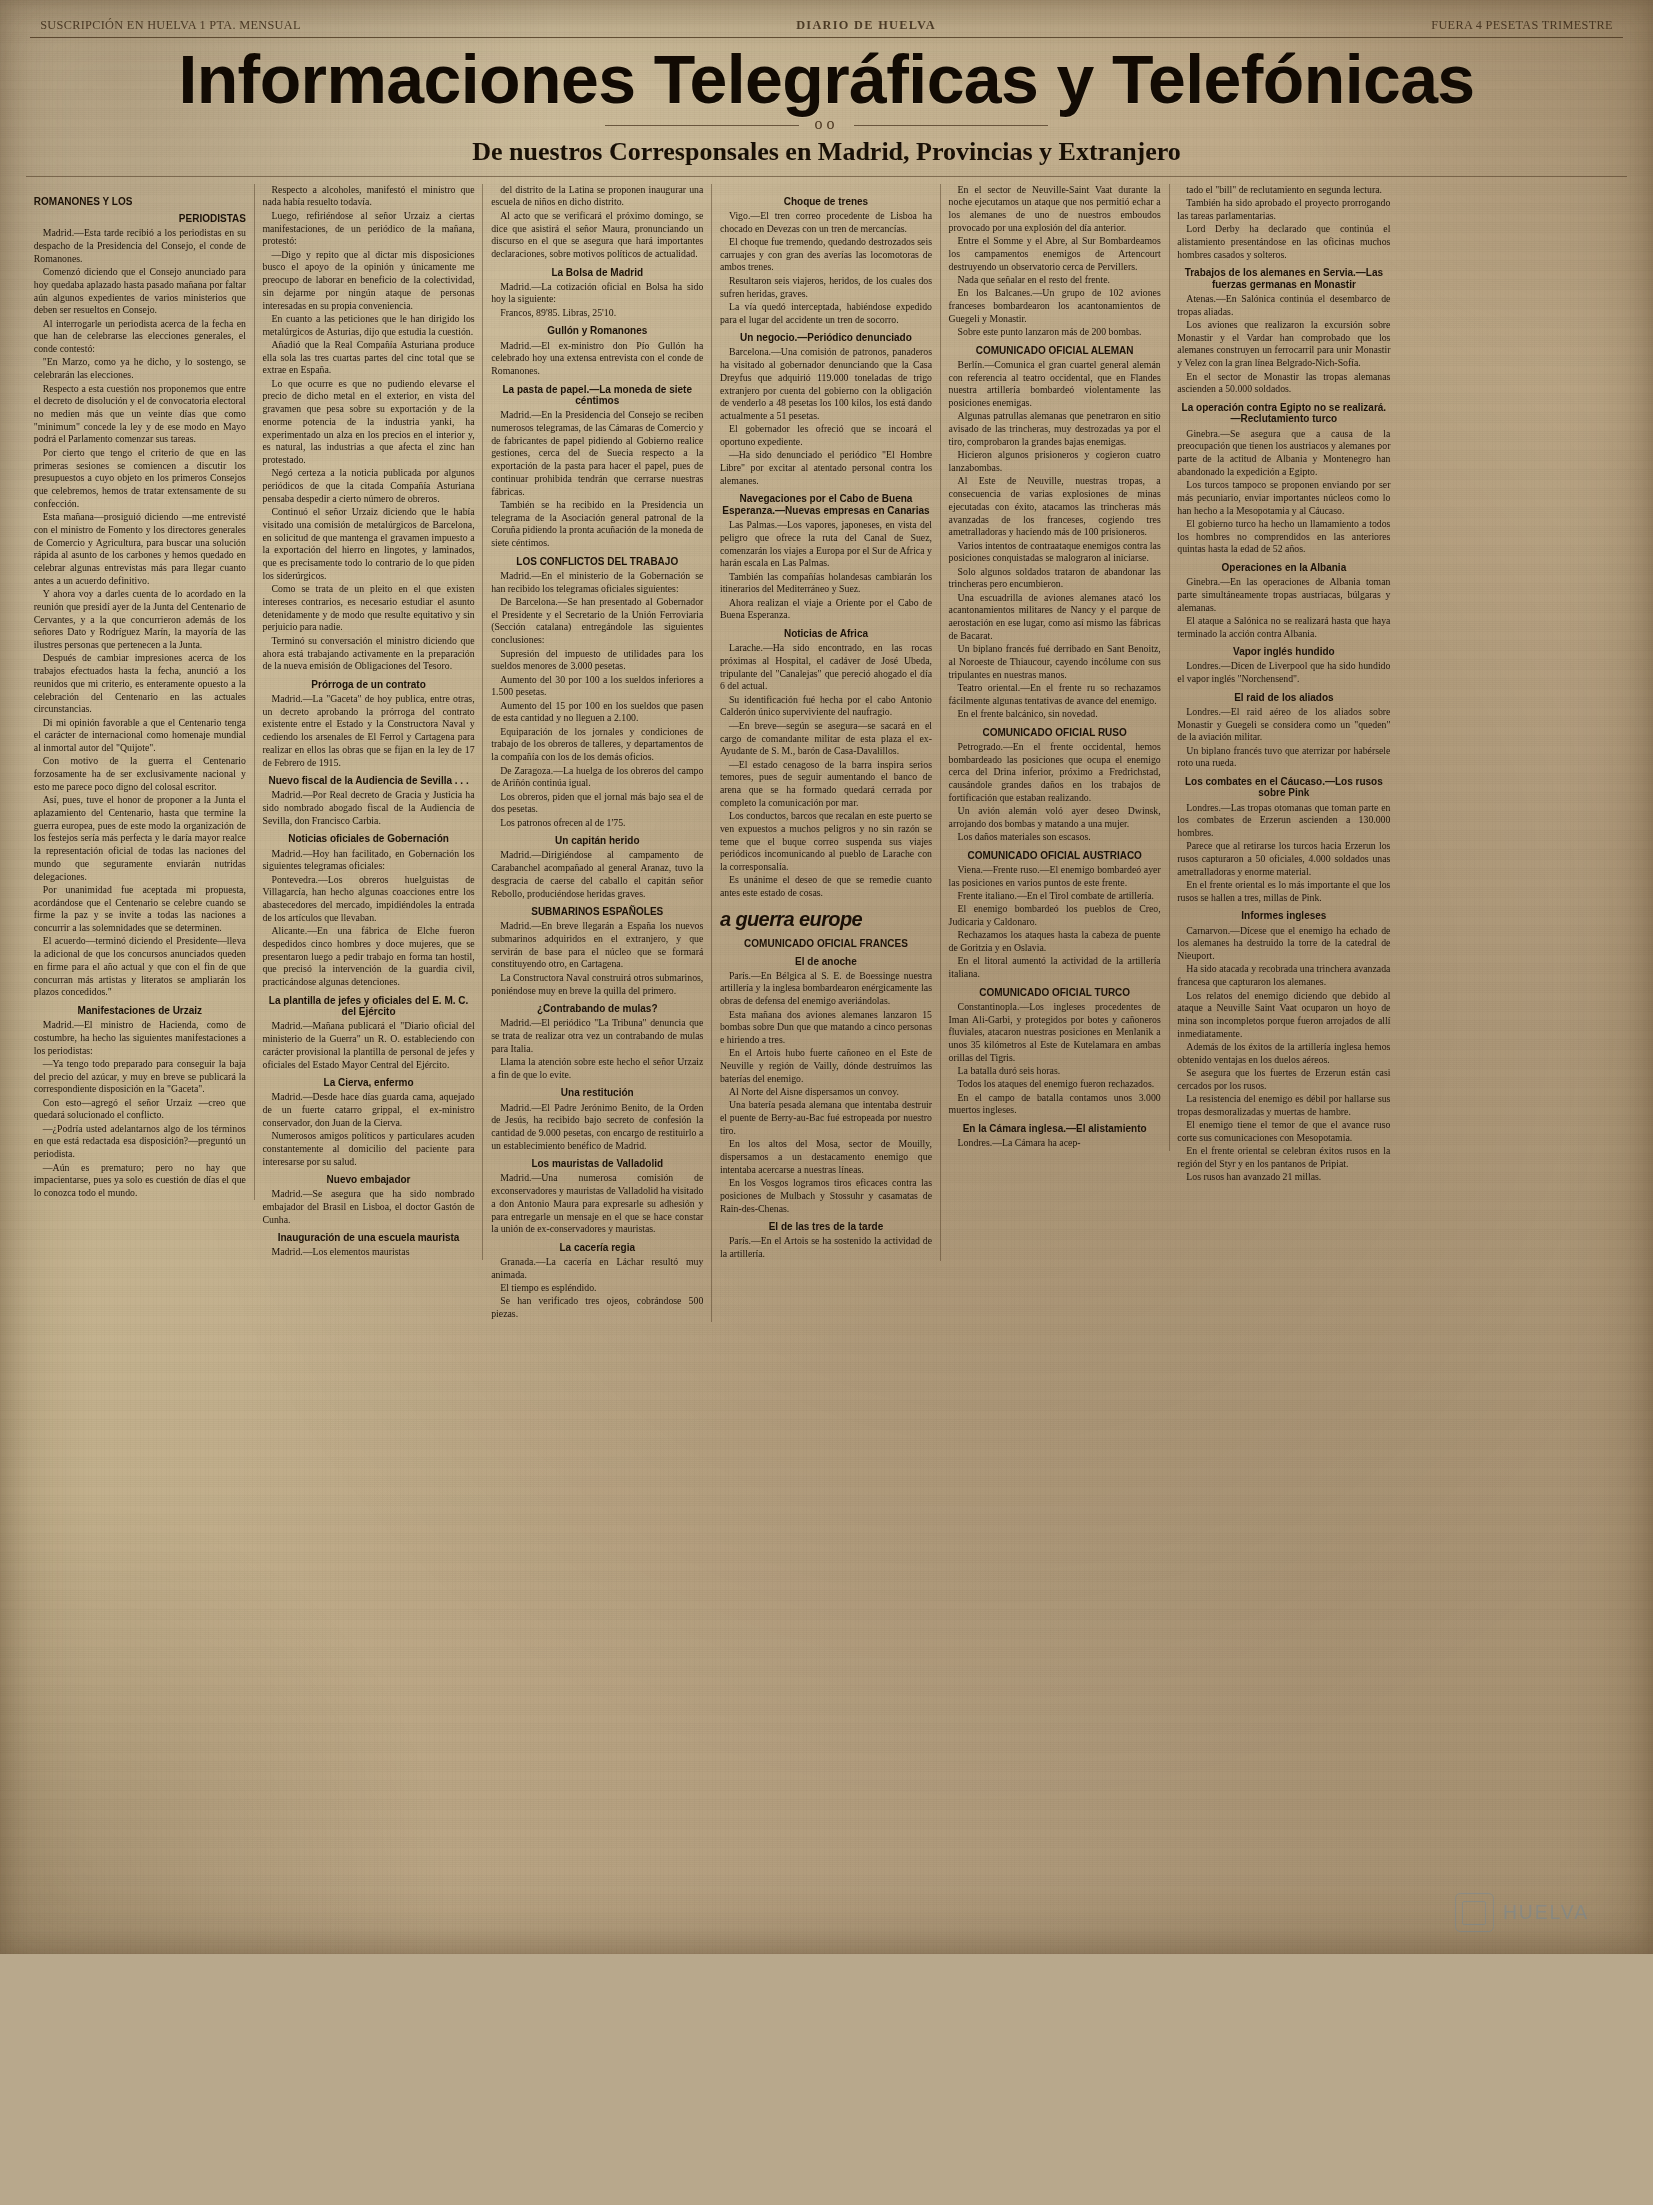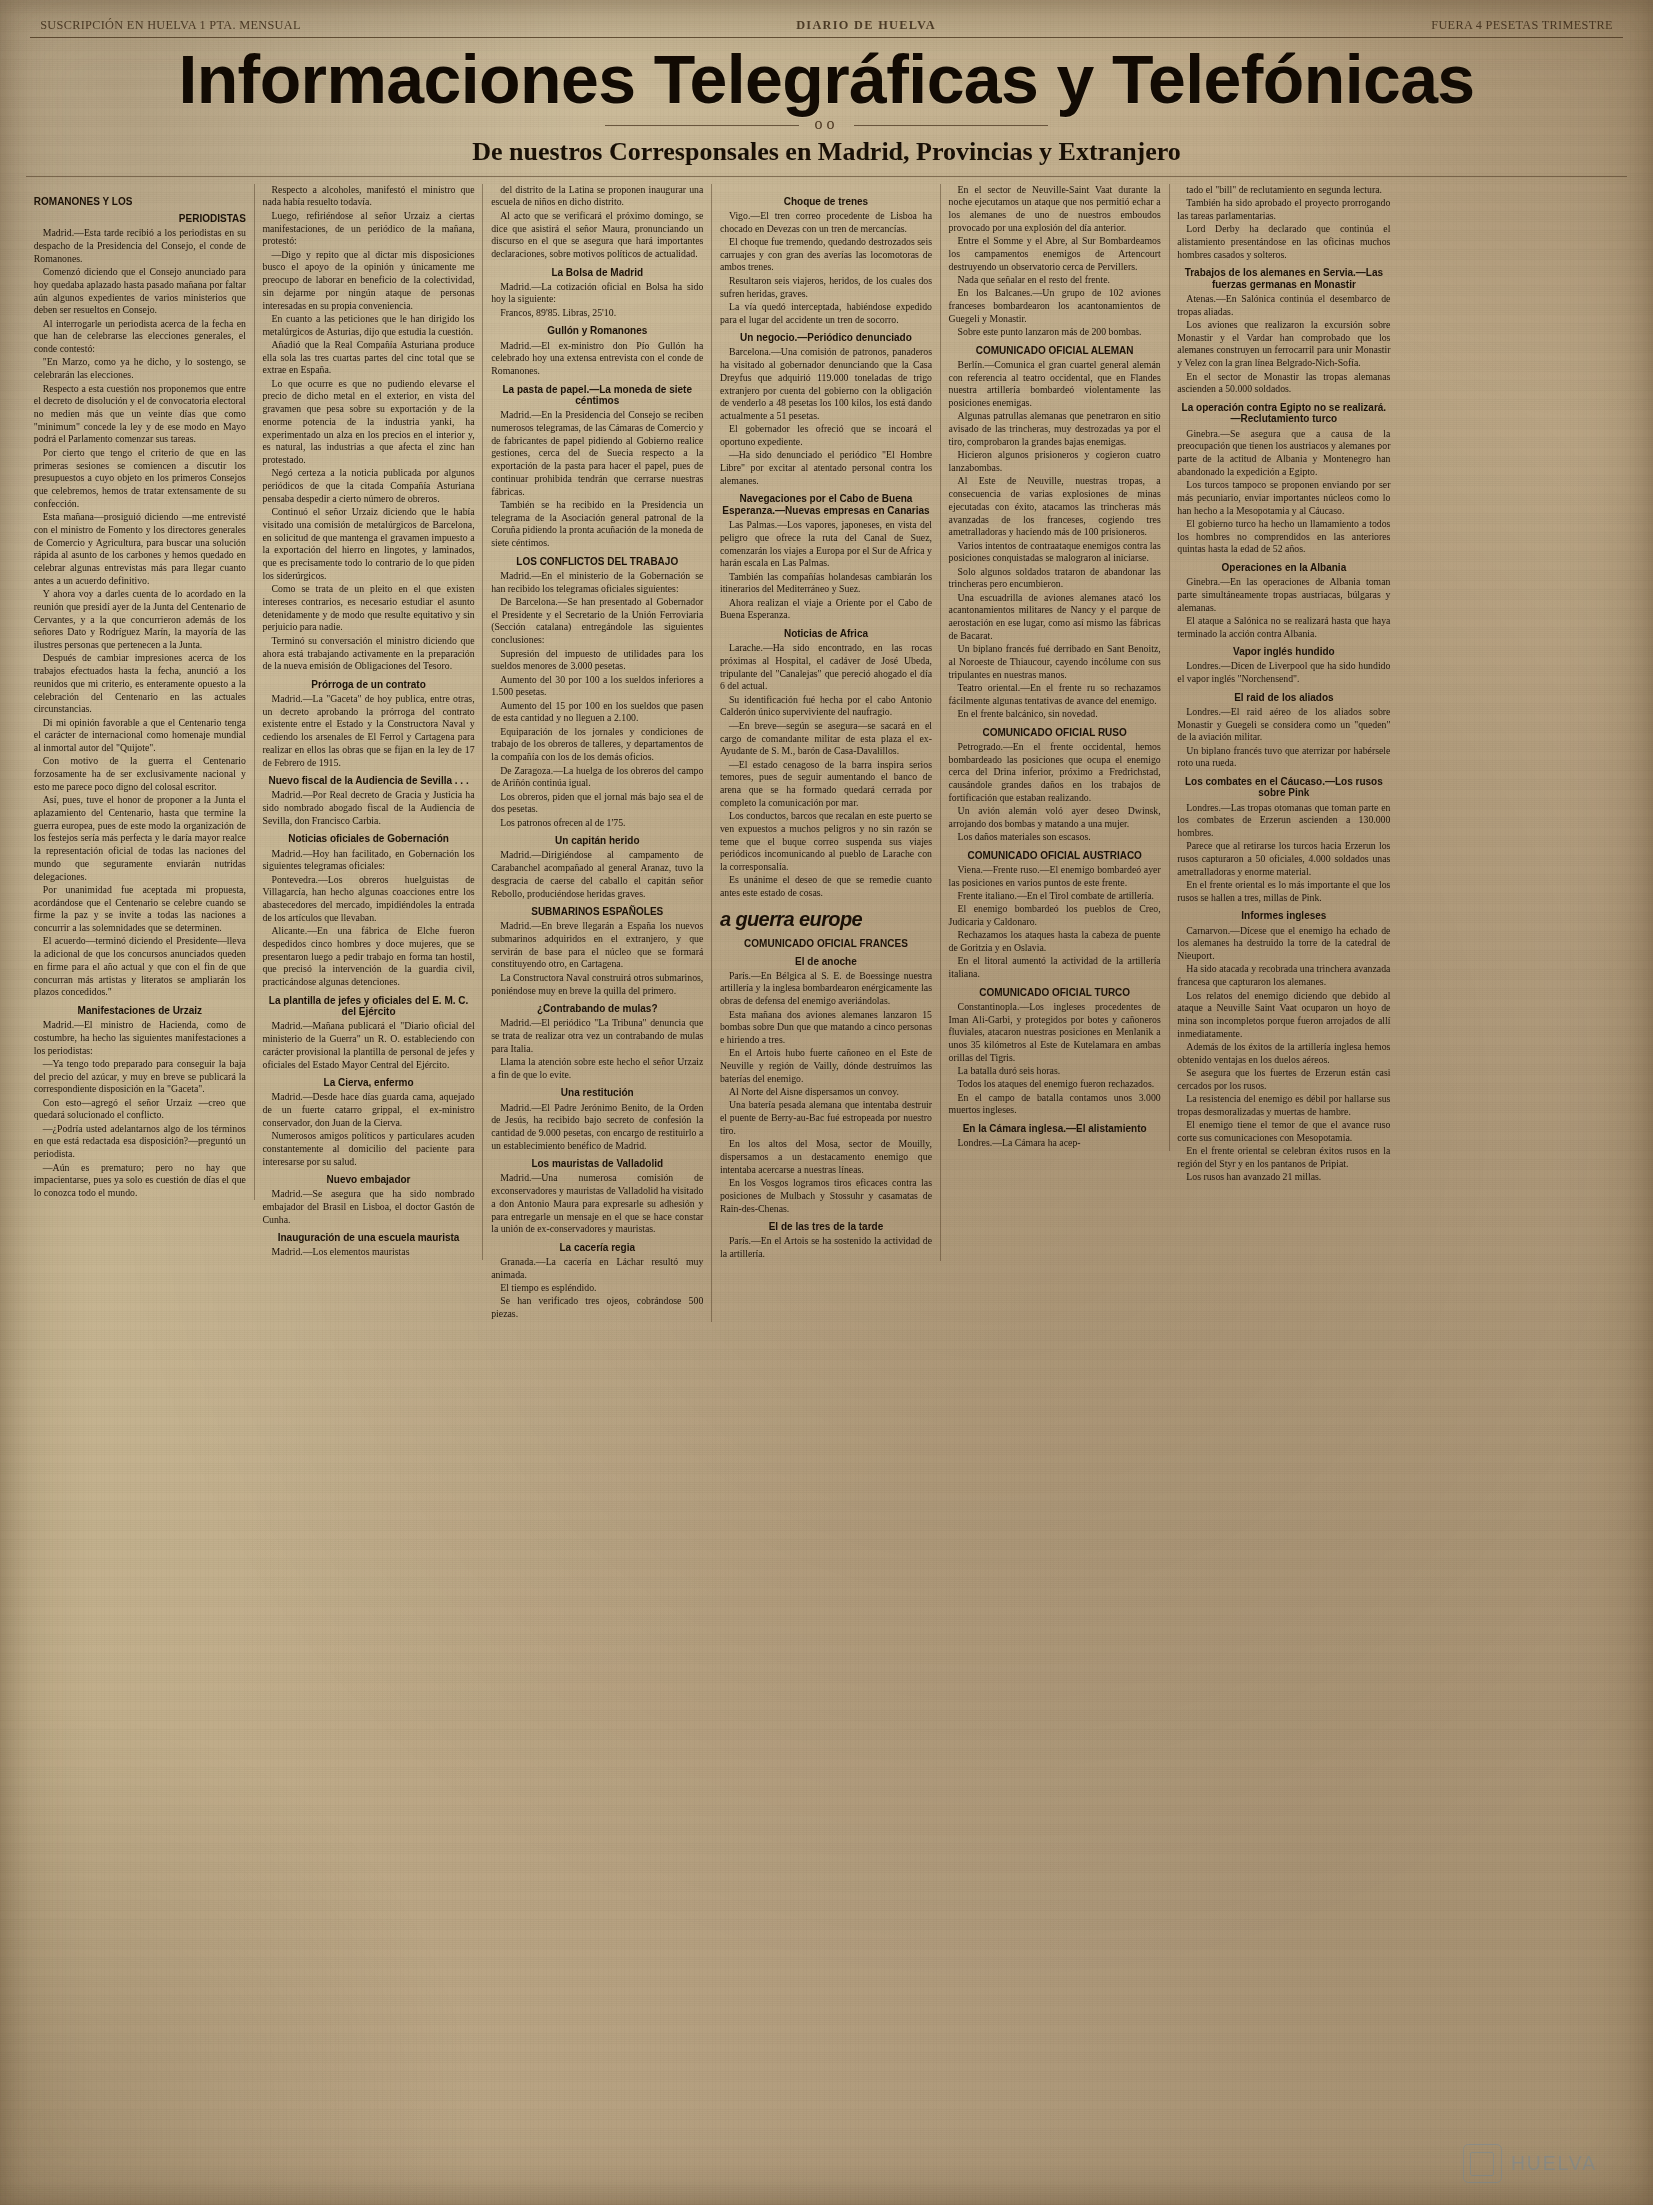--- a/index.html
+++ b/index.html
@@ -5,21 +5,21 @@
   html,body{margin:0;padding:0;}
   body{
     width:1653px;
     background:#b8a88c;
     font-family:"Liberation Serif", serif;
     color:#1c1208;
   }
   #page{
     position:relative;
     width:1653px;
-    height:2205px;
+    height:1954px;
     background:
       radial-gradient(ellipse at 20% 10%, rgba(255,250,235,0.18), rgba(0,0,0,0) 55%),
       radial-gradient(ellipse at 80% 85%, rgba(60,40,20,0.12), rgba(0,0,0,0) 60%),
       linear-gradient(115deg,#c8b695 0%,#c2b08c 25%,#bda887 50%,#b8a383 75%,#b09a79 100%);
     box-sizing:border-box;
     padding:0;
     overflow:hidden;
   }
   
   #grain{
@@ -140,21 +140,21 @@
     letter-spacing:-0.6px;
     color:#1a1006;
     margin:6.5px 0 3.9px 0;
     text-indent:0;
     white-space:nowrap;
     overflow:hidden;
   }
   
   .watermark{
     position:absolute;
-    right:56px;
+    right:64px;
     bottom:22px;
     display:flex;
     align-items:center;
     gap:9px;
     opacity:.35;
     z-index:5;
     pointer-events:none;
   }
   .wm-box{
     width:37px;height:37px;

